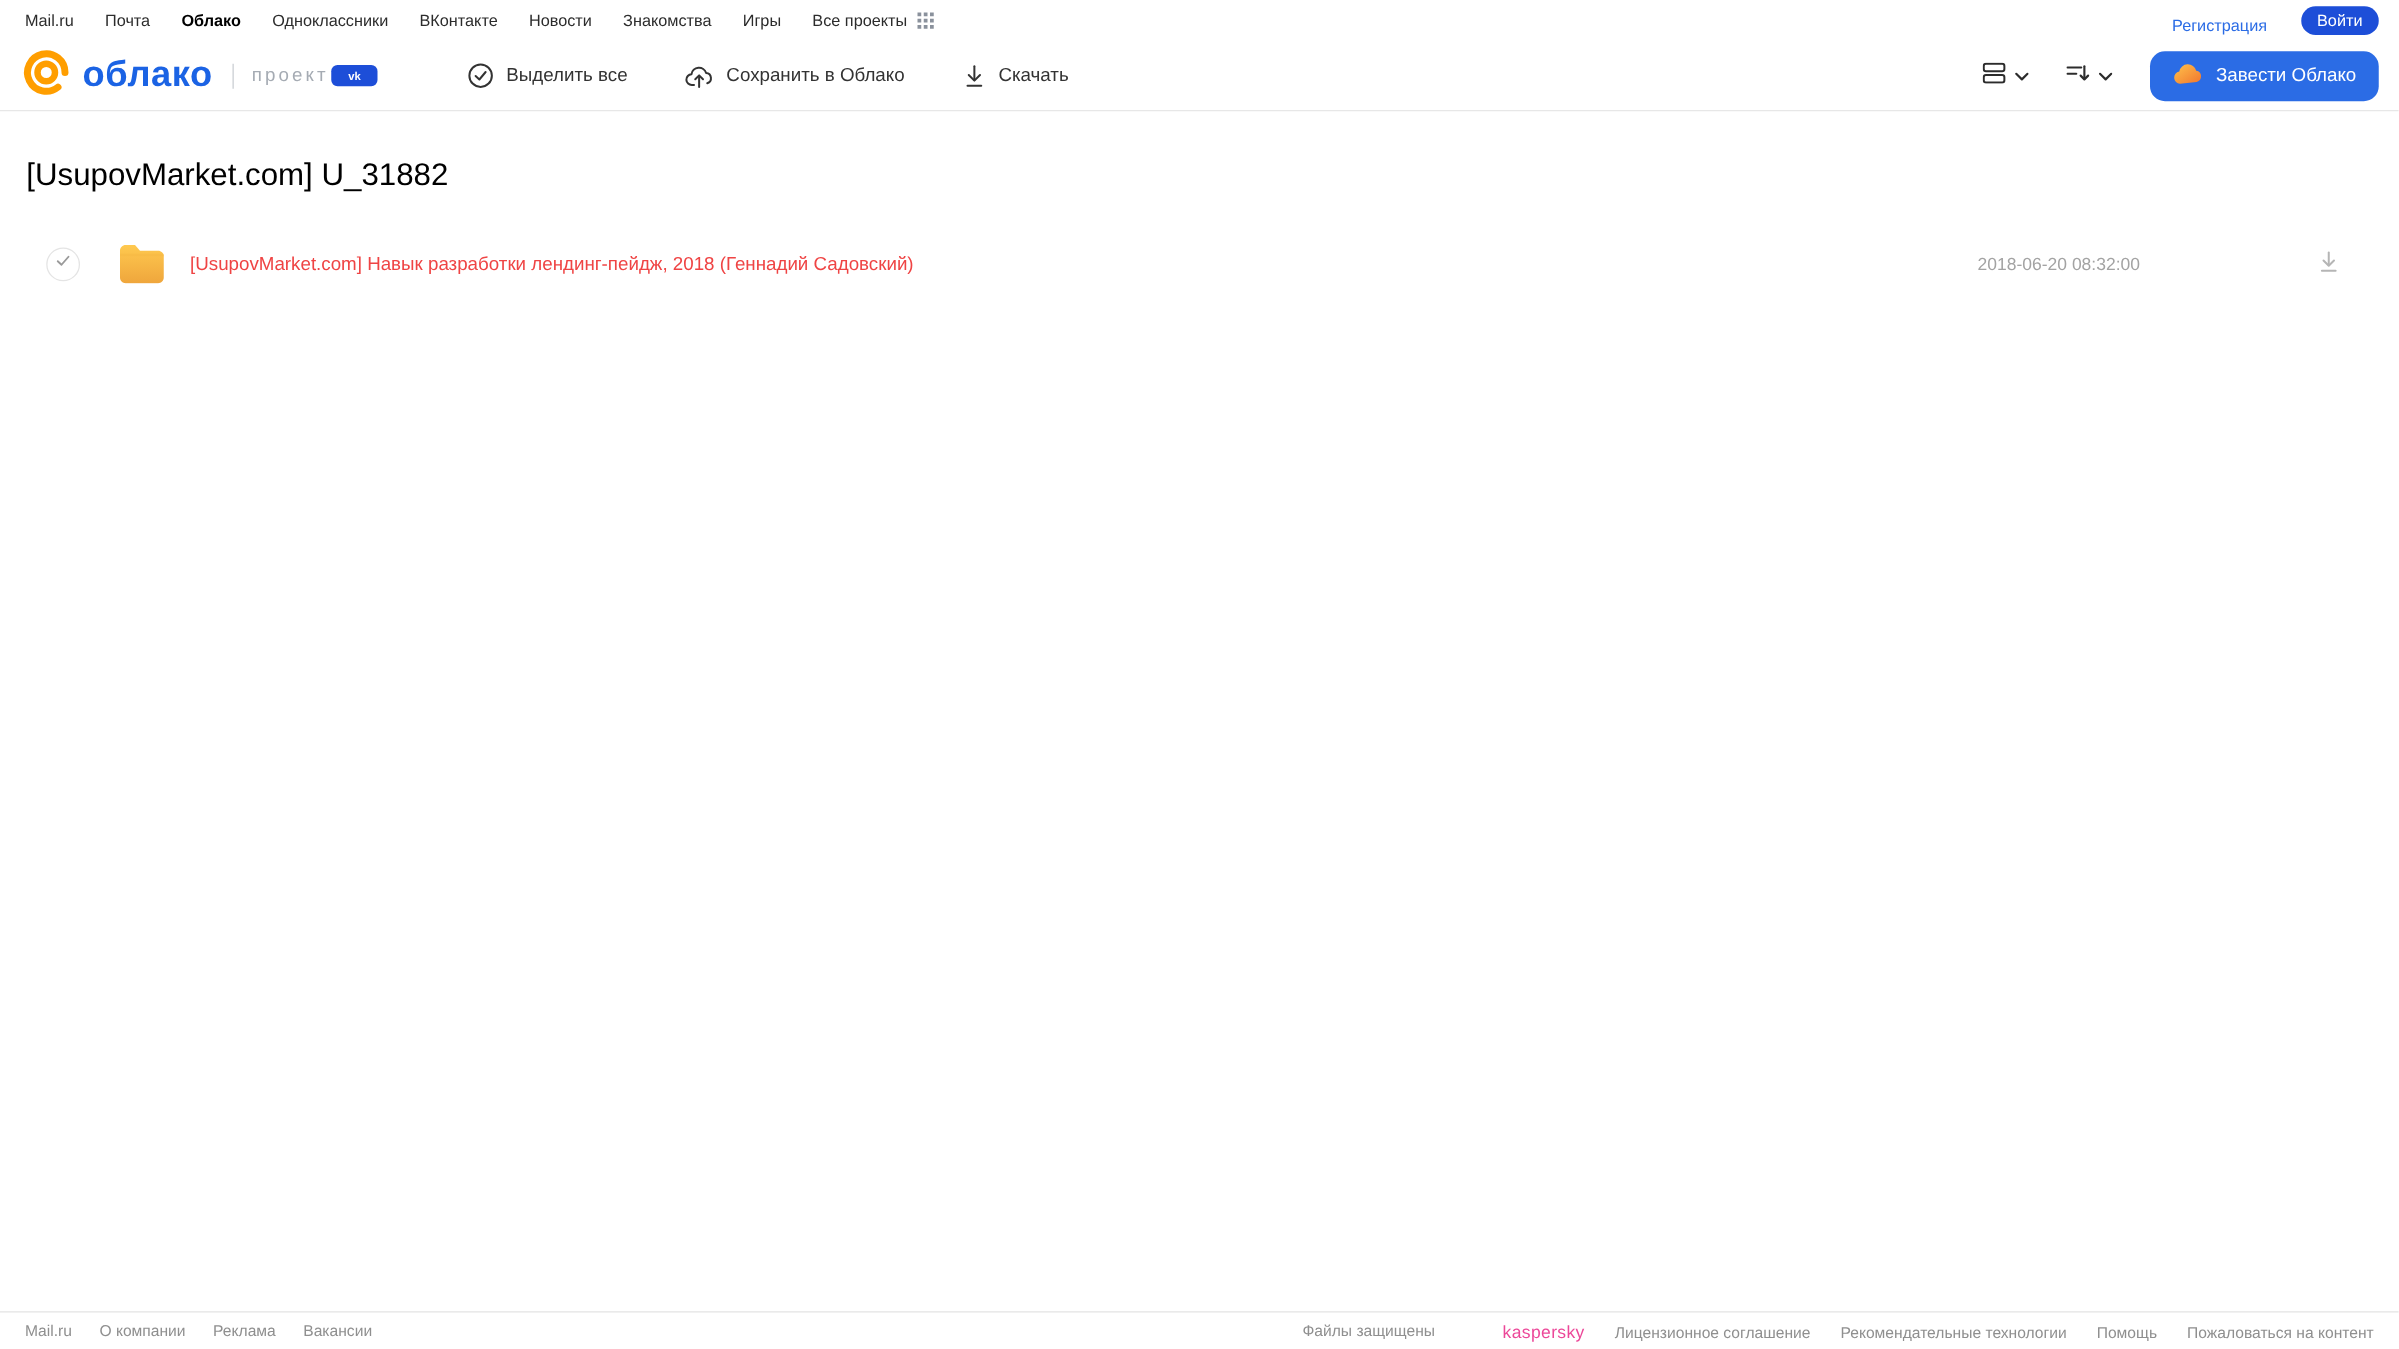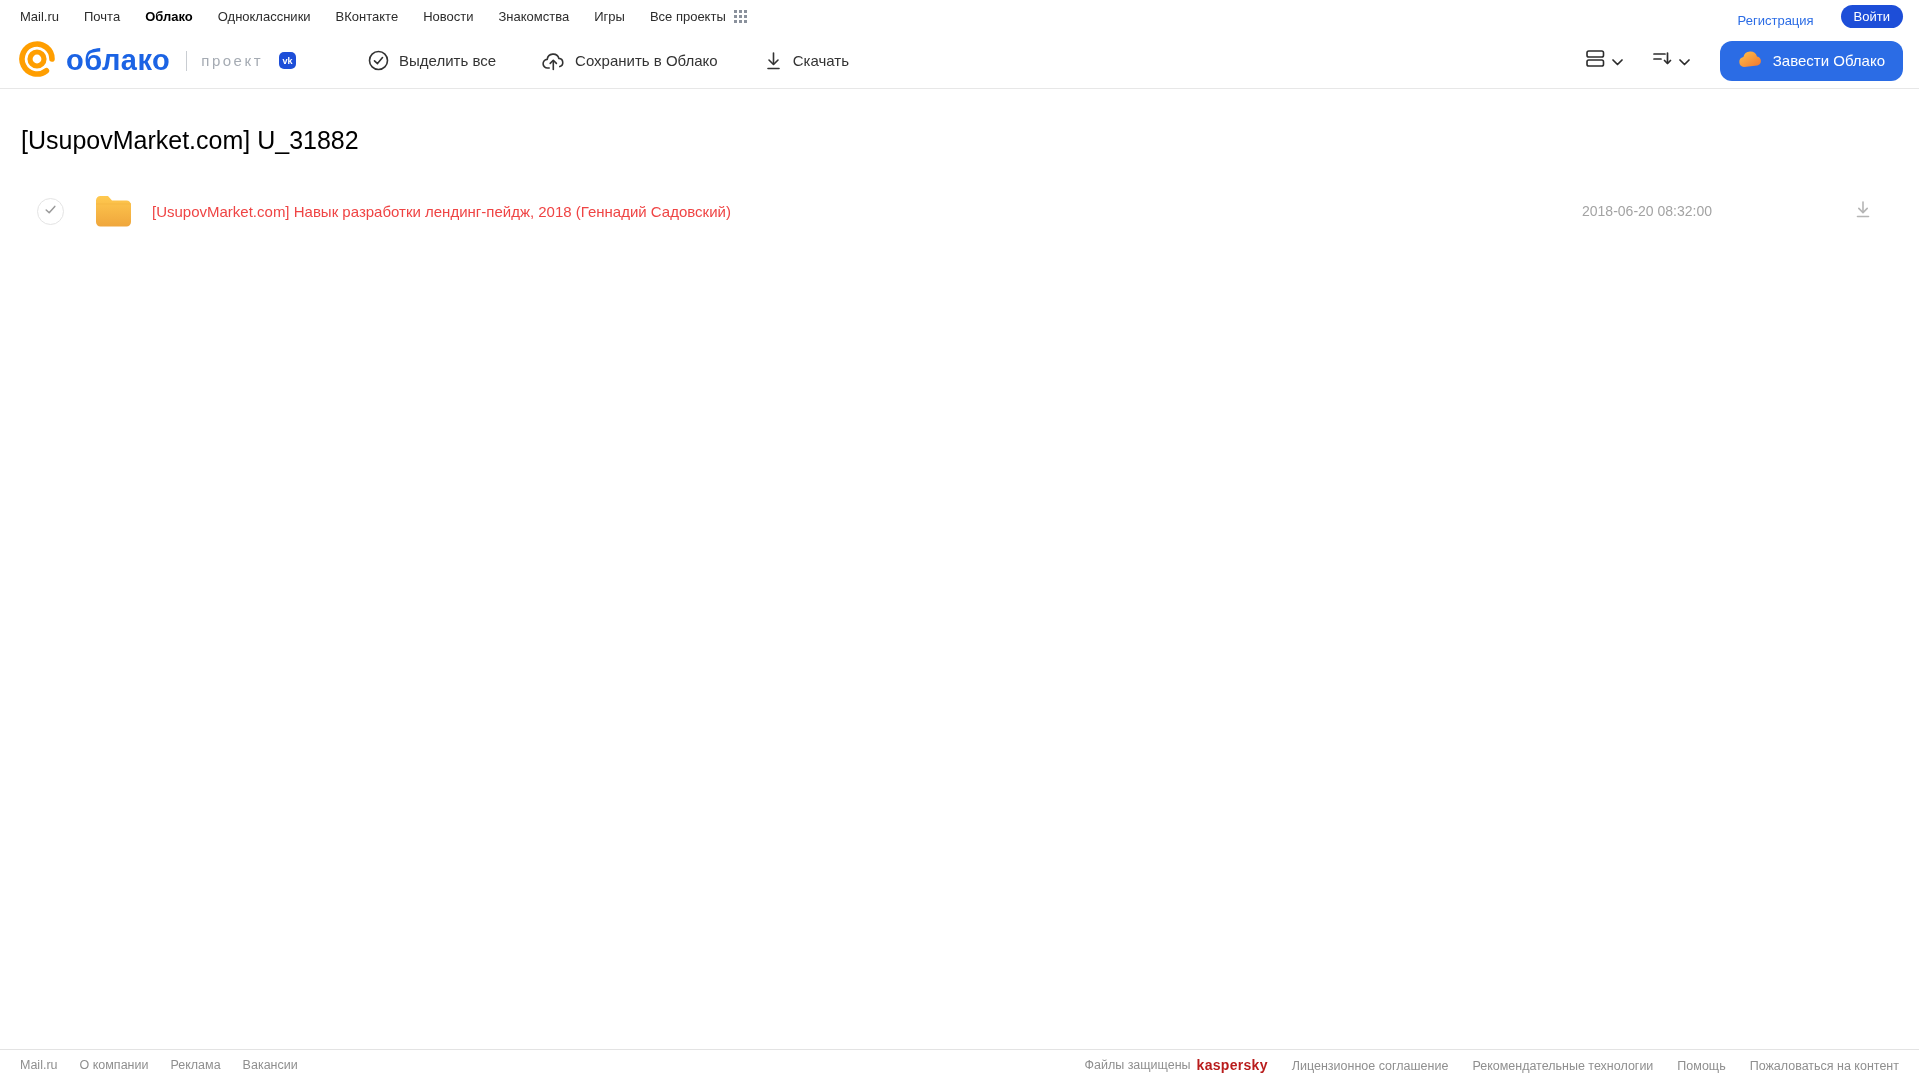--- a/index.html
+++ b/index.html
@@ -40,21 +40,21 @@
     display: flex;
     align-items: center;
     padding: 0 16px;
     border-bottom: 1px solid #e7e7e7;
   }
   .logo { display: flex; align-items: center; cursor: pointer; }
   .logo-text { font-size: 29px; font-weight: bold; color: #1b63e4; letter-spacing: .5px; margin-left: 8px; }
   .logo-sep { width: 1px; height: 20px; background: #c9cdd2; margin: 0 14px 0 16px; }
   .project-label { color: #a5abb3; font-size: 15px; letter-spacing: 2.5px; }
   .vk-badge {
-    margin-left: 16px; width: 17px; height: 17px; border-radius: 5px;
+    margin-left: 2px; width: 37px; height: 17px; border-radius: 5px;
     background: #1d4ed8; color: #fff; font-size: 9px; font-weight: bold;
     display: inline-flex; align-items: center; justify-content: center; letter-spacing: 0;
   }
   .toolbar { display: flex; align-items: center; gap: 46px; margin-left: 72px; }
   .toolbar-btn { display: flex; align-items: center; gap: 10px; font-size: 15px; color: #333; }
   .toolbar-btn svg { display: block; }
   .header-right { margin-left: auto; display: flex; align-items: center; }
   .icon-group { display: flex; align-items: center; gap: 7px; padding: 6px 8px; cursor: pointer; }
   .icon-group + .icon-group { margin-left: 14px; }
   .cta-btn {
@@ -85,21 +85,21 @@
     height: 30px;
     border-top: 1px solid #e3e3e3;
     display: flex; align-items: center;
     padding: 0 20px;
     font-size: 12.5px; color: #8f8f8f;
     background: #fff;
   }
   .footer-left { display: flex; align-items: center; gap: 22px; }
   .footer-right { margin-left: auto; display: flex; align-items: flex-end; gap: 24px; }
   .kaspersky-wrap { display: flex; align-items: center; gap: 6px; }
-  .kaspersky-logo { color: #b91c1c; font-weight: bold; font-size: 14px; letter-spacing: .3px; }
+  .kaspersky-logo { color: #ec4899; font-weight: normal; font-size: 14px; letter-spacing: .3px; margin-left: 48px; }
 </style>
 </head>
 <body>
 
 <div class="topnav">
   <nav class="topnav-left">
     <a>Mail.ru</a>
     <a>Почта</a>
     <a class="active">Облако</a>
     <a>Одноклассники</a>

